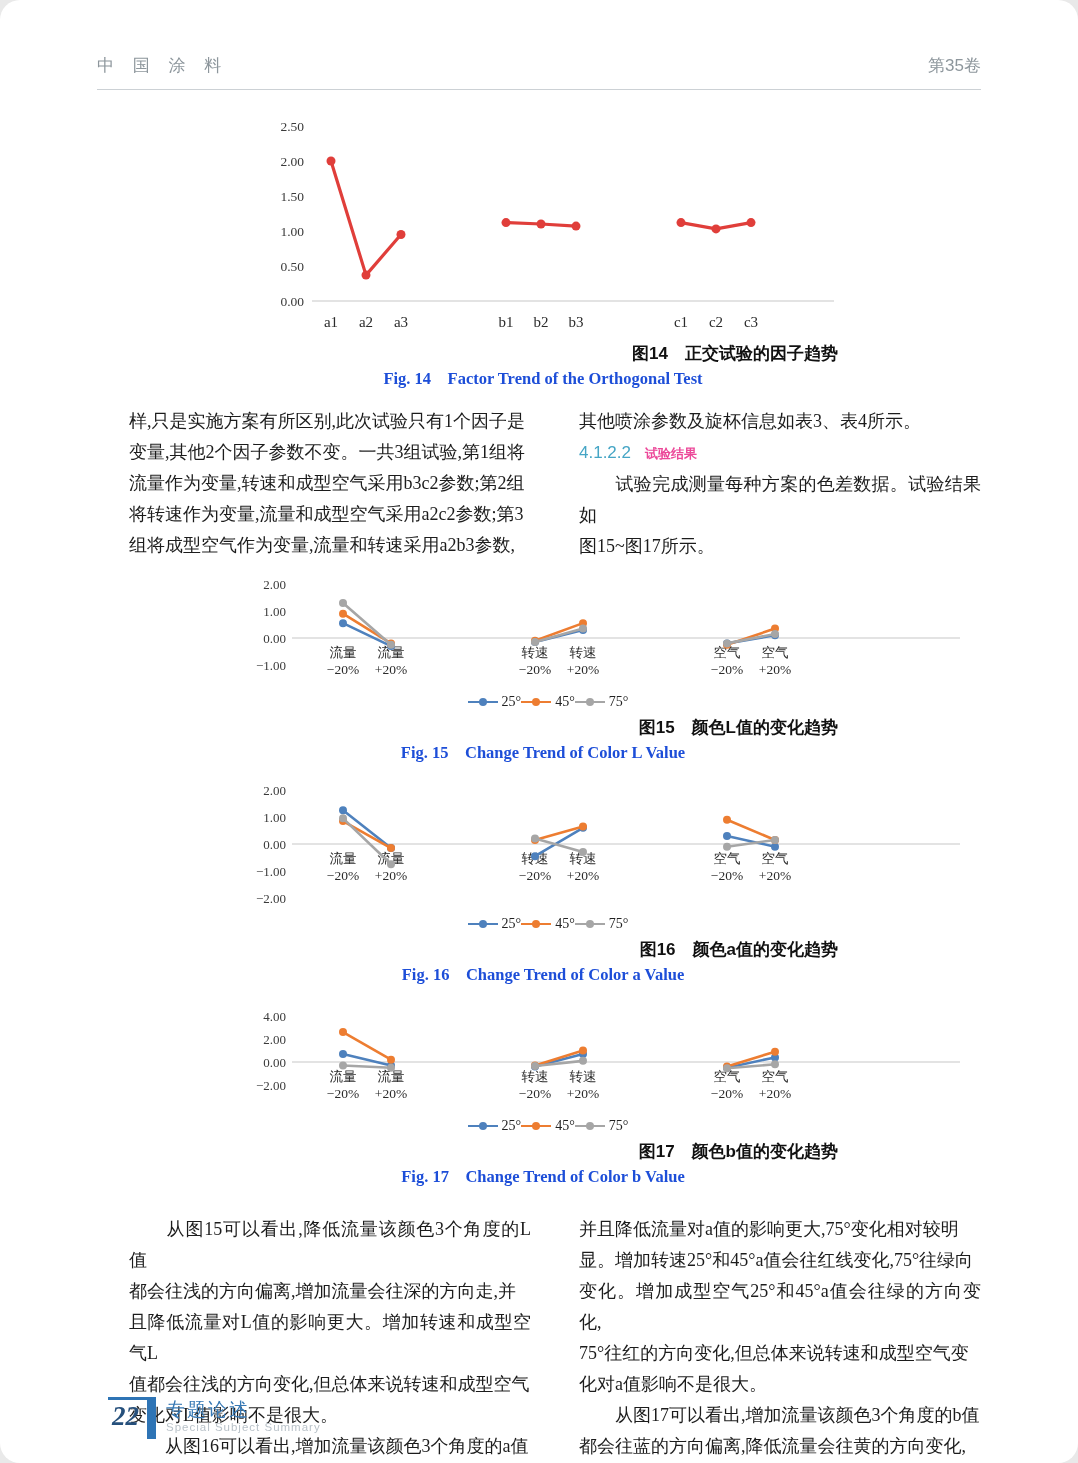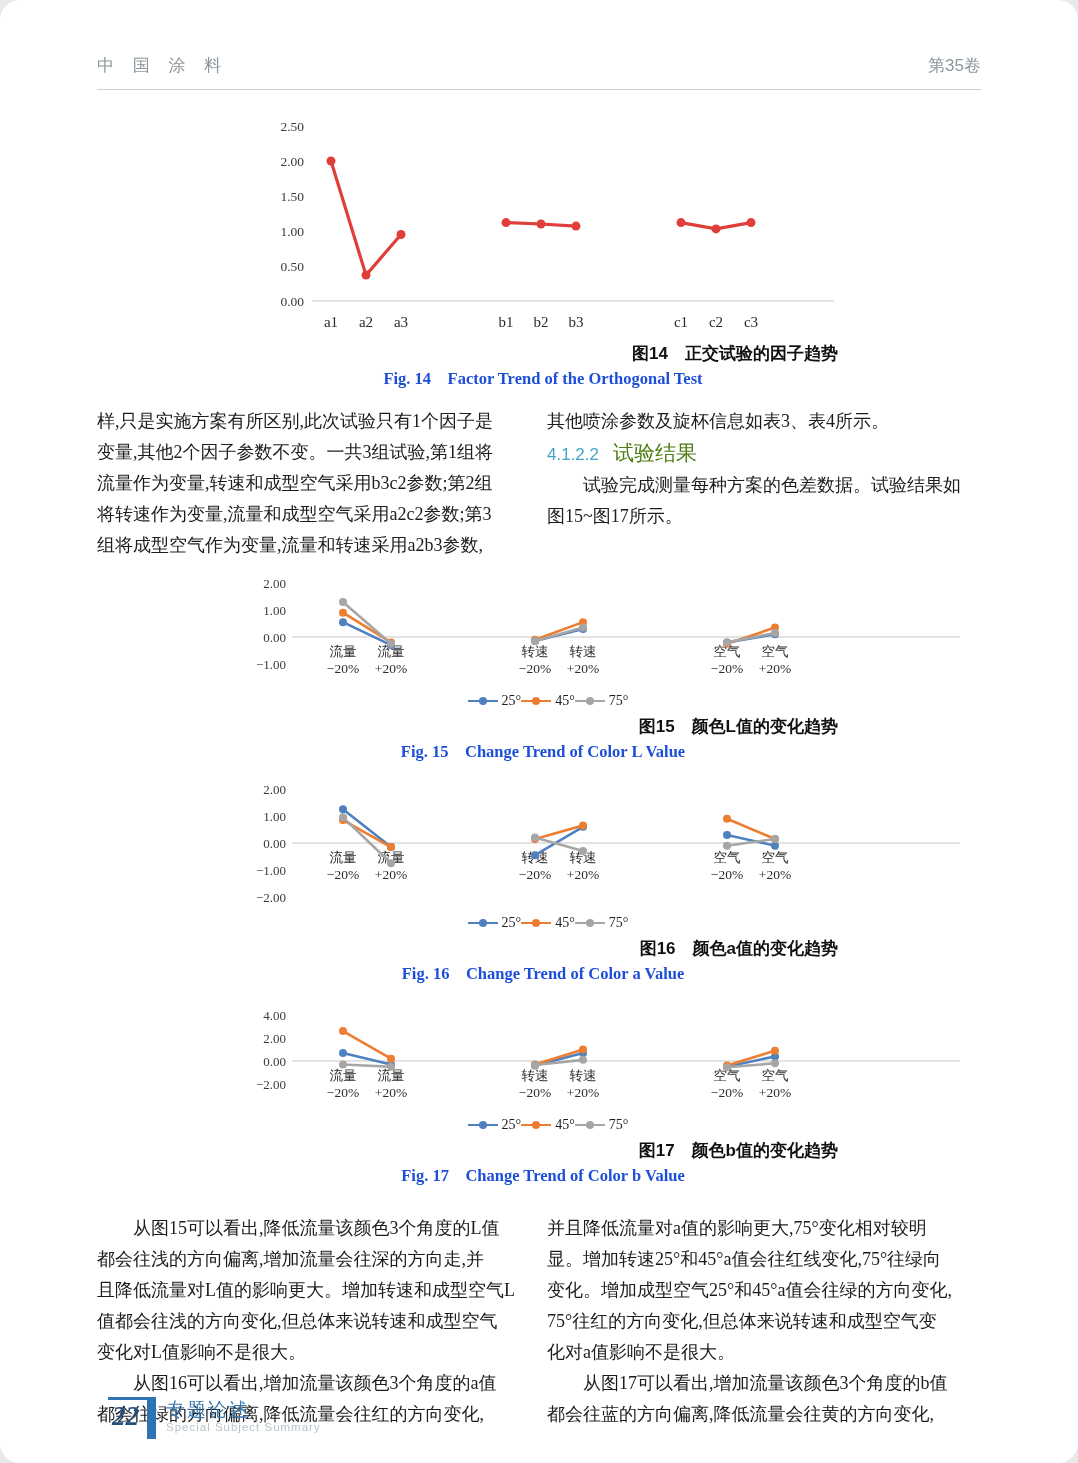--- a/index.html
+++ b/index.html
@@ -19,25 +19,25 @@
   .cap-en{width:720px;text-align:center;padding-right:130px;box-sizing:border-box;
           font-family:"Liberation Serif",serif;font-weight:bold;font-size:16.5px;color:#1d4ed8;margin-top:3px;}
   .legend{width:720px;display:flex;justify-content:center;padding-right:120px;box-sizing:border-box;
           gap:0;align-items:center;height:20px;margin-top:2px;}
   .legend-item{display:inline-flex;align-items:center;gap:4px;}
   .legend-line{display:inline-block;width:30px;height:2.4px;position:relative;}
   .legend-dot{display:inline-block;width:8px;height:8px;border-radius:50%;position:absolute;left:11px;top:-2.8px;}
   .legend-label{font-family:"Liberation Serif",serif;font-size:14px;color:#222;}
   
   .cols{display:flex;gap:16px;margin:16px 97px 0 97px;}
-  .col{flex:1;font-size:18px;line-height:31px;text-align:justify;}
+  .col{flex:1;font-size:18px;line-height:31px;text-align:justify;margin-left:32px;}
   .para{white-space:pre-line;}
   .sec-line{line-height:31px;}
   .sec-num{font-family:"Liberation Sans",sans-serif;color:var(--accent_teal,#45a5c5);font-size:17px;margin-right:14px;}
-  .sec-title{font-family:"Liberation Sans",sans-serif;font-weight:normal;font-size:21px;color:#4d7c0f;}
+  .sec-title{font-family:"Liberation Sans",sans-serif;font-weight:bold;font-size:13px;color:#ec4899;}
   
   .footer{position:absolute;left:108px;bottom:24px;display:flex;align-items:flex-start;}
   .pageno-wrap{border-top:3px solid var(--footer_blue,#2e74b5);padding:1px 8px 0 4px;}
   .pageno{font-style:italic;font-weight:bold;font-size:27px;color:#26507c;}
   .foot-bar{width:9px;height:42px;background:var(--footer_blue,#2e74b5);margin-right:10px;}
   .foot-cn{font-family:"Liberation Sans",sans-serif;font-size:19px;color:var(--footer_blue_light,#3779b5);letter-spacing:2px;line-height:22px;margin-top:2px;}
   .foot-en{font-family:"Liberation Sans",sans-serif;font-size:11.5px;color:var(--footer_gray,#b9c2c9);letter-spacing:1px;}
 </style>
 </head>
 <body>

